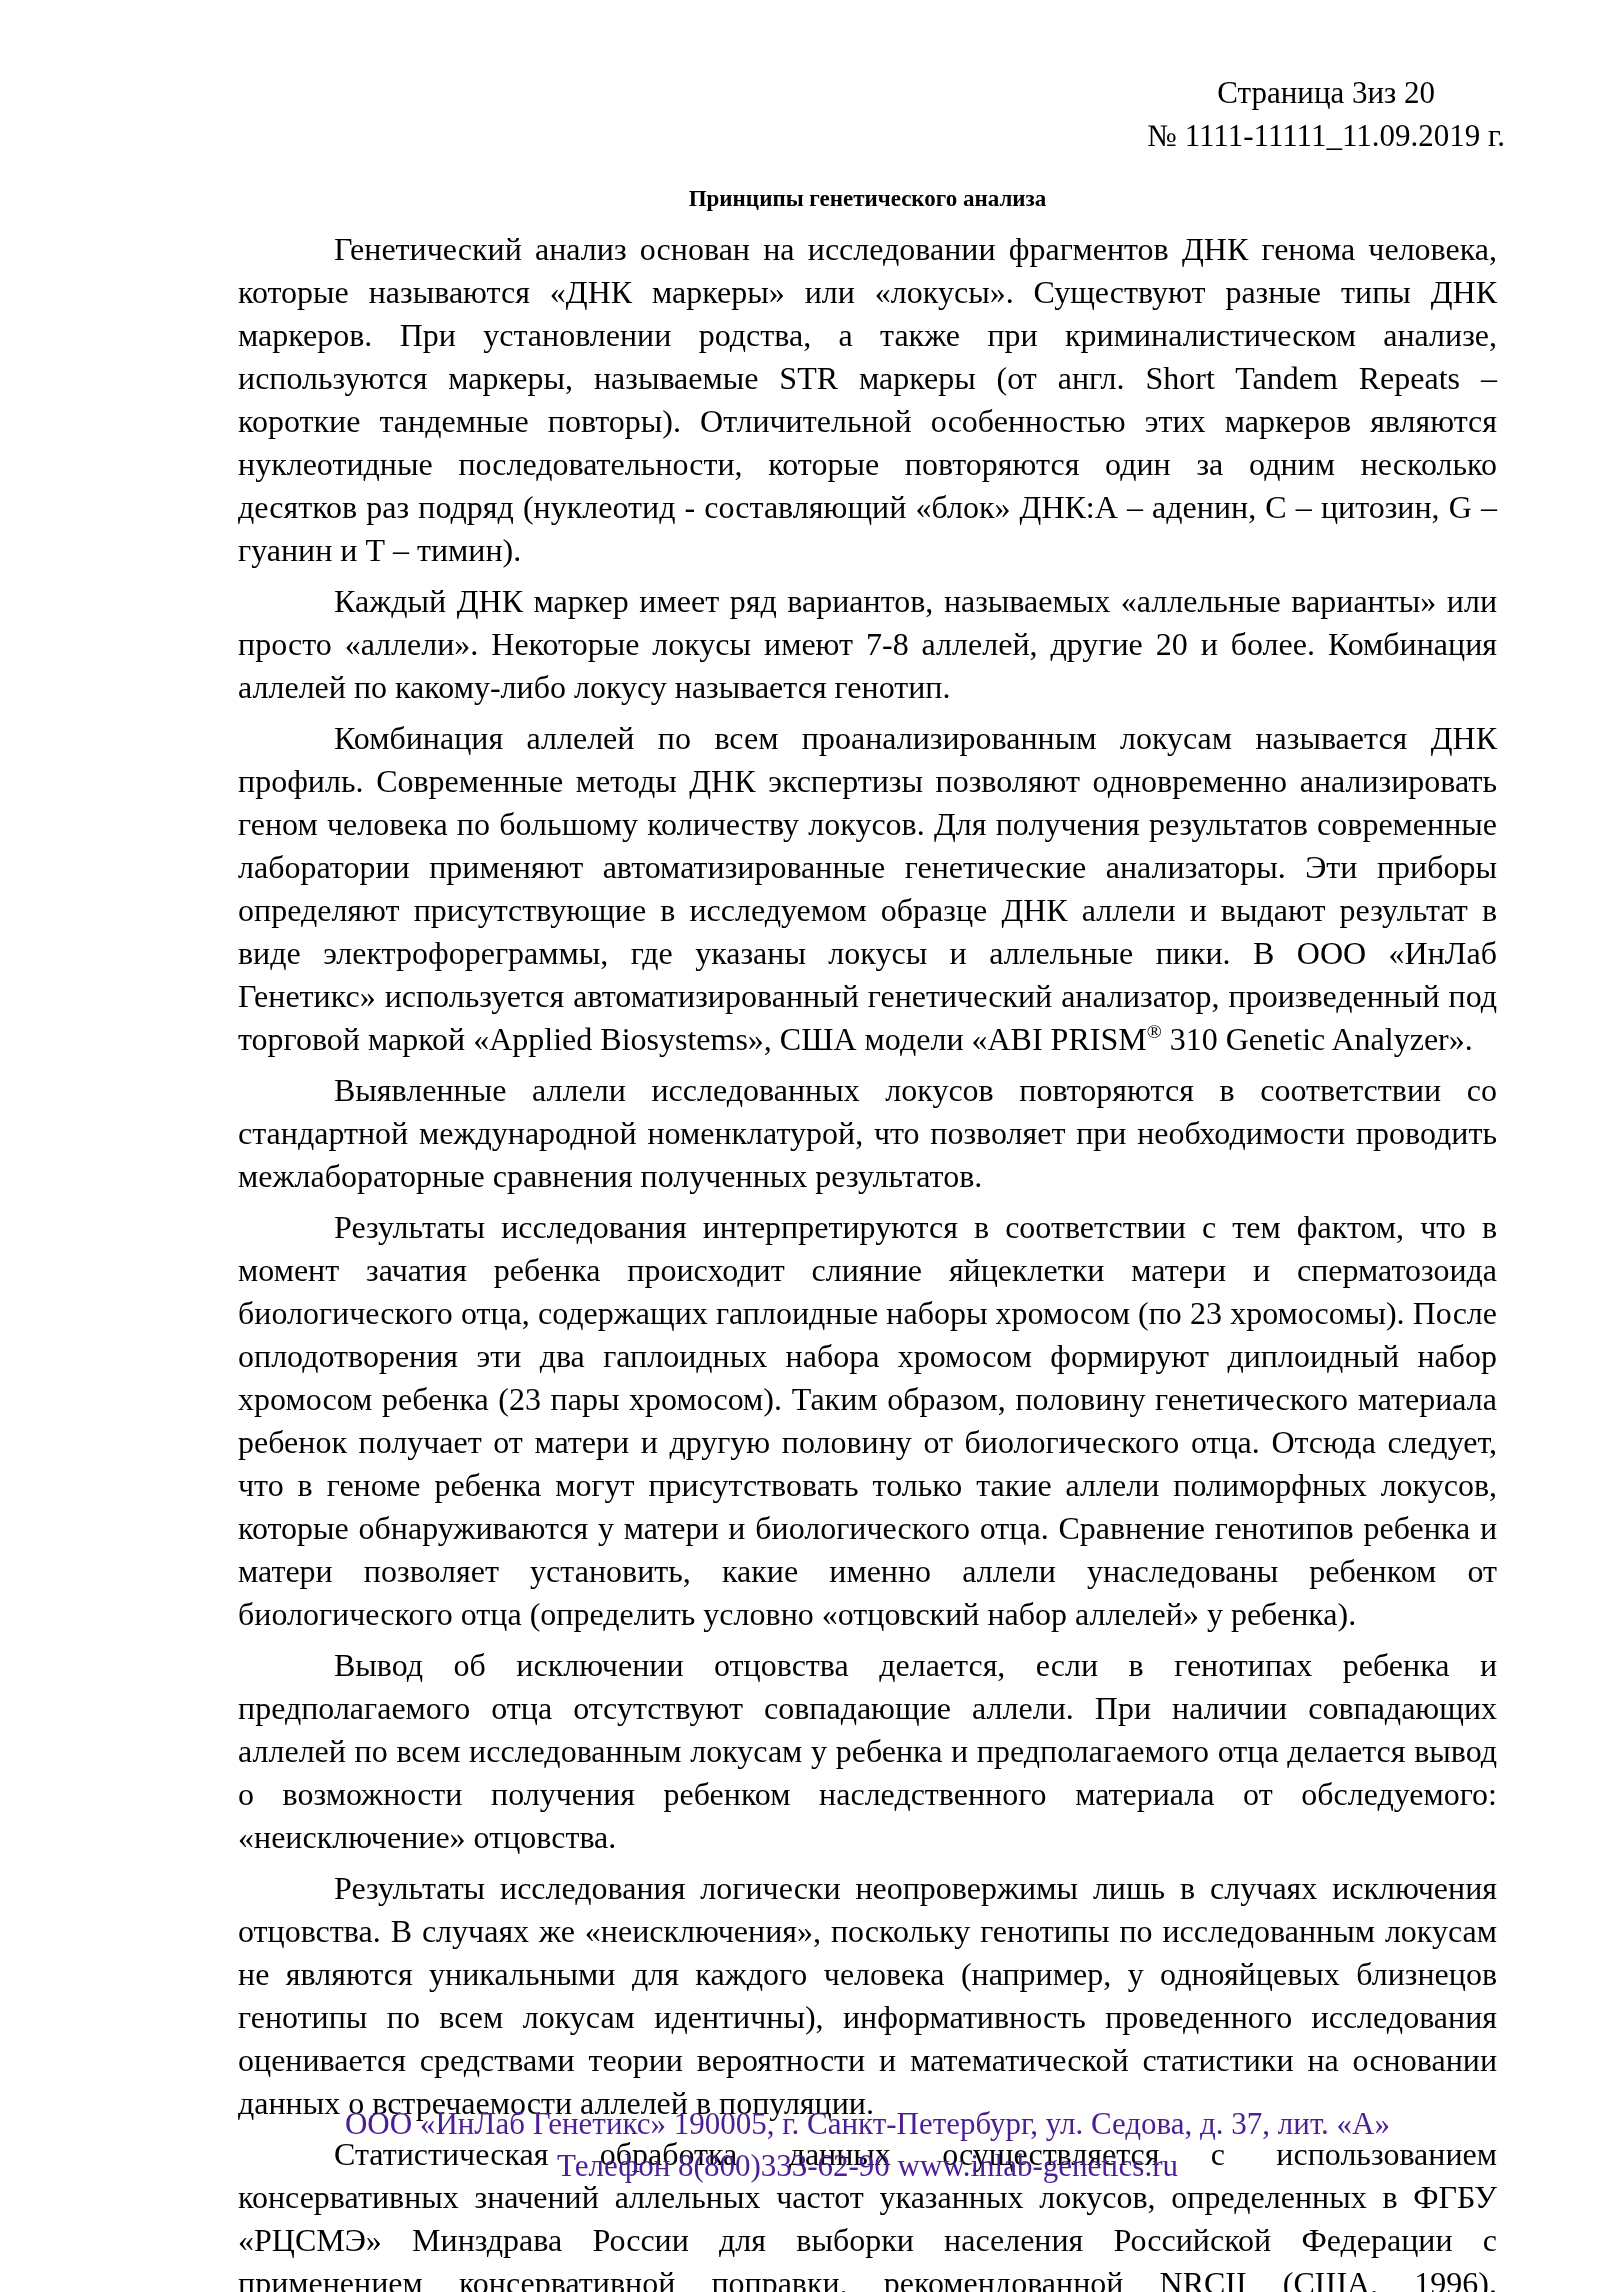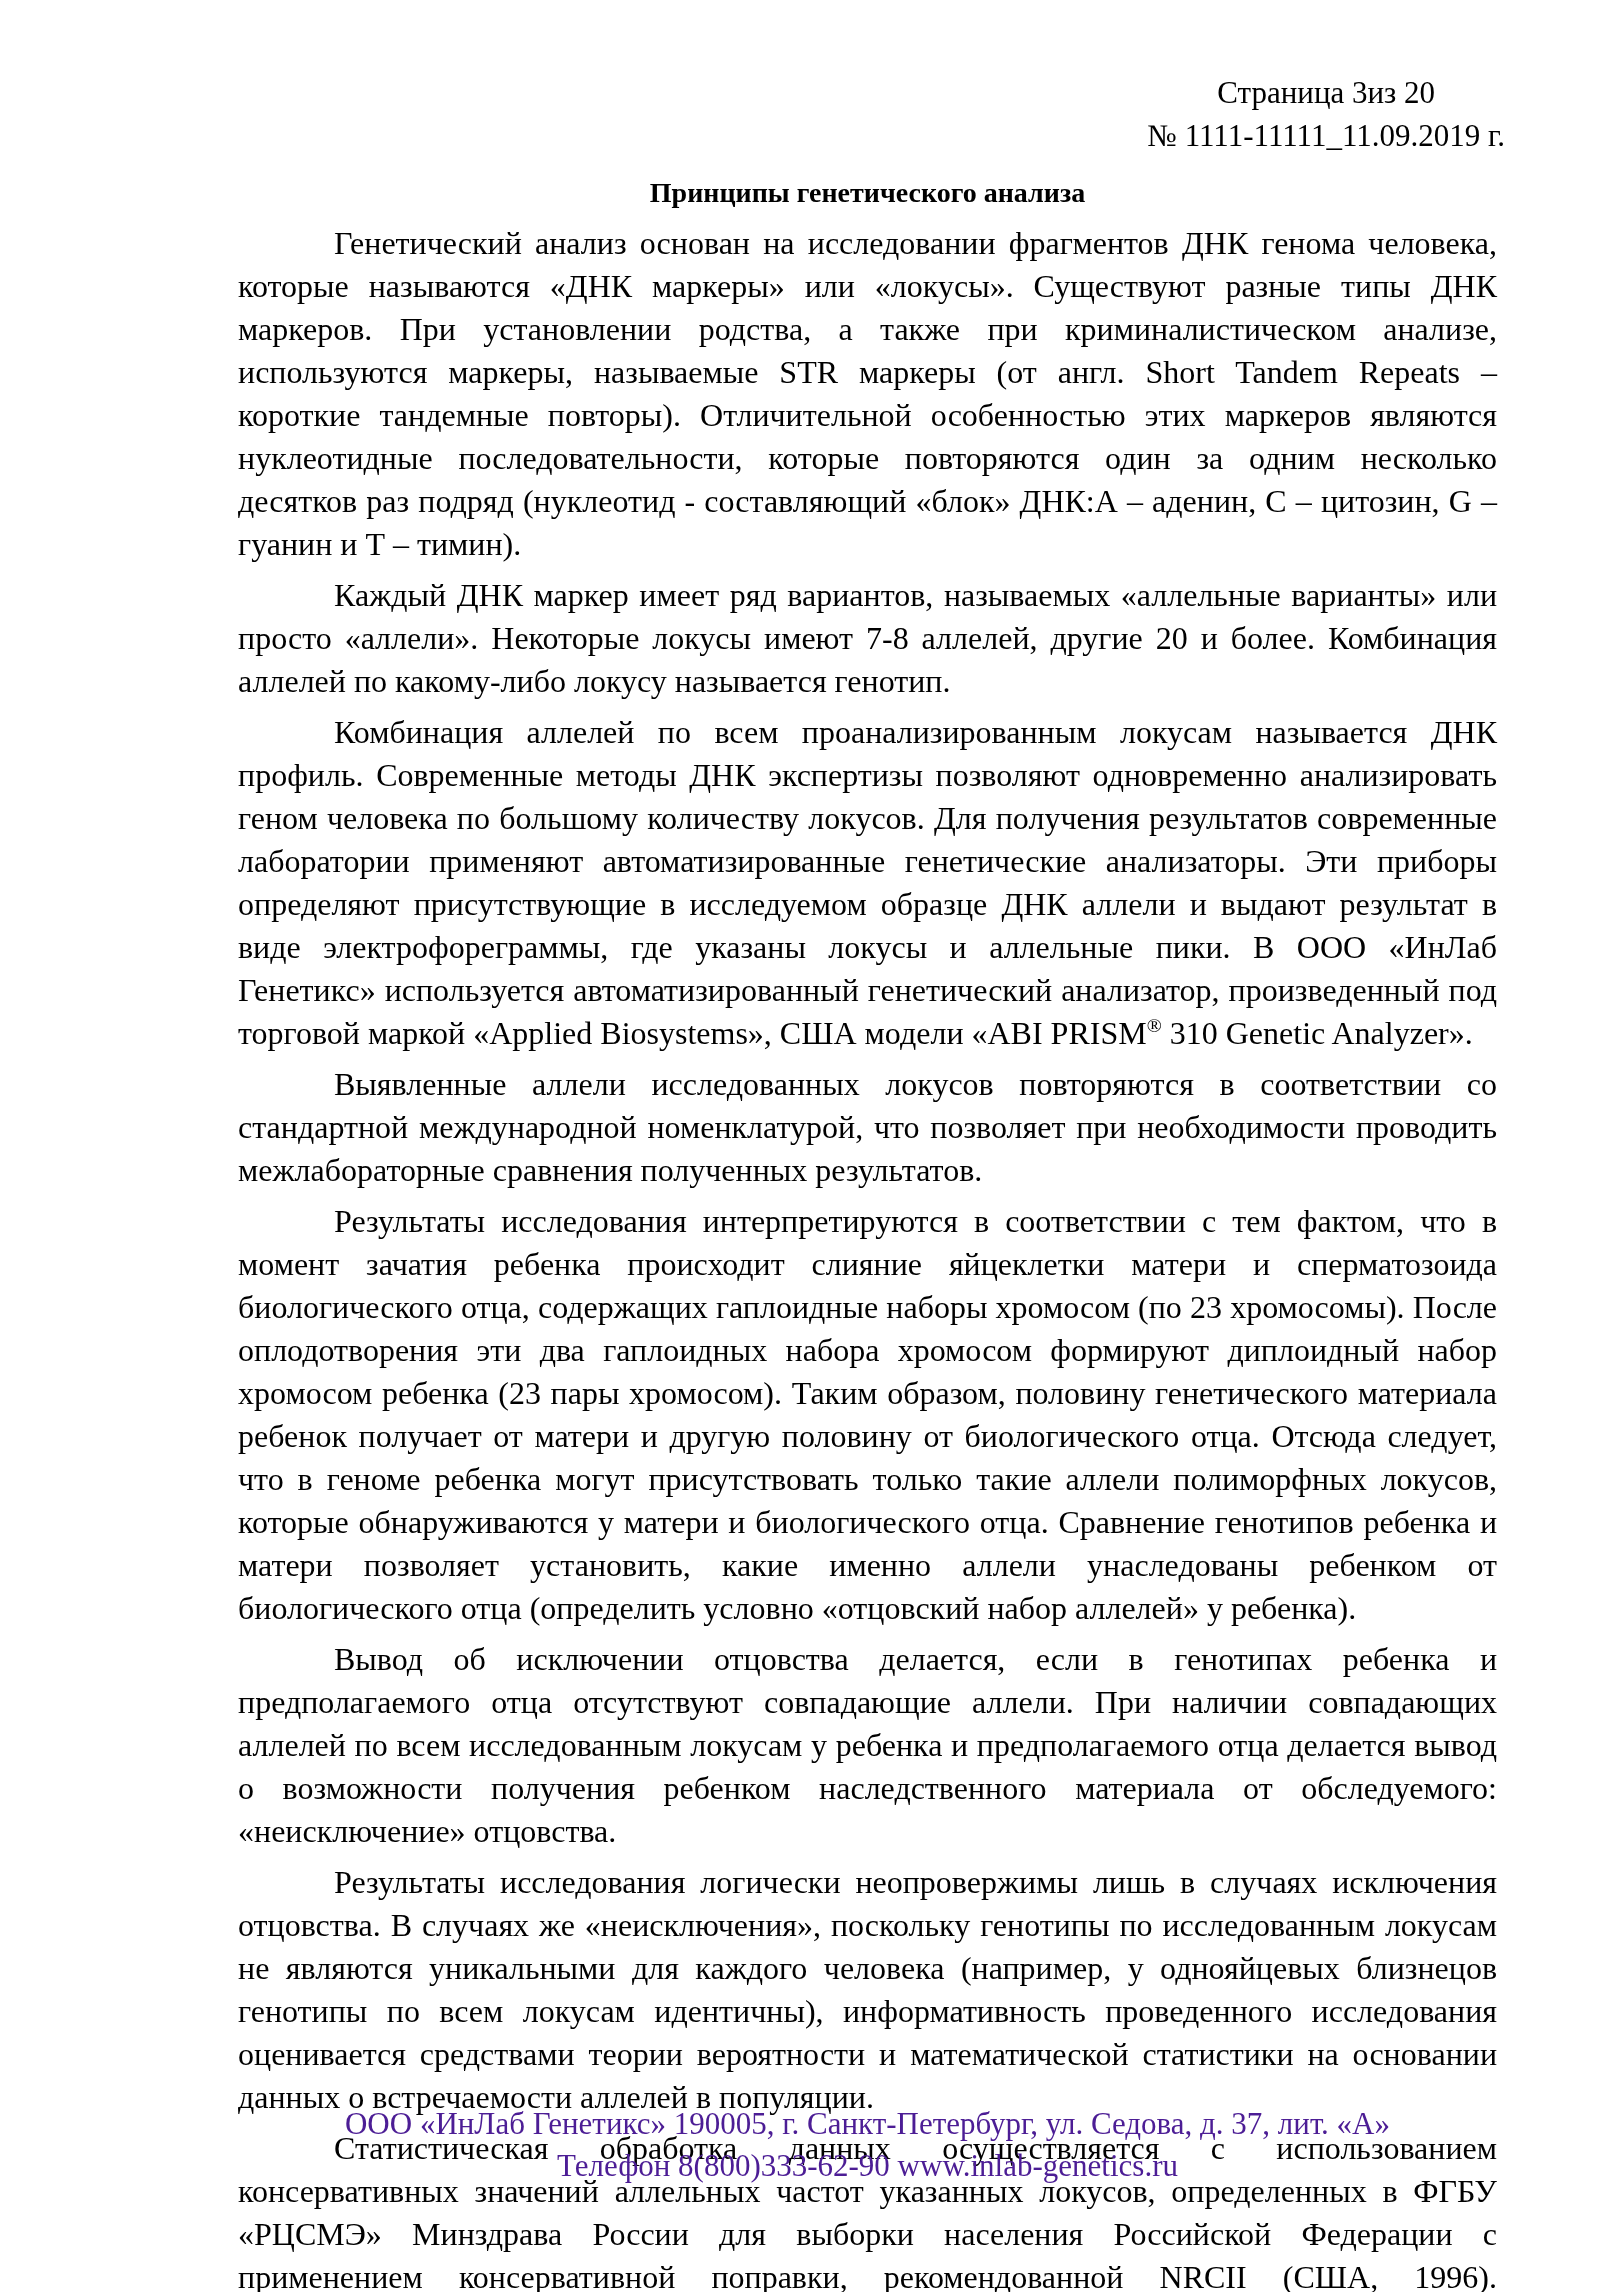--- a/index.html
+++ b/index.html
@@ -27,22 +27,22 @@
   }
   .content {
     position: absolute;
     left: 230px;
     top: 169px;
     width: 1275px;
     font-size: 32px;
     line-height: 43px;
   }
   .title {
-    margin: 2px;
-    font-size: 28px;
+    margin: 8px;
+    font-size: 23px;
     line-height: 43px;
     font-weight: bold;
     text-align: center;
   }
   .para {
     margin: 8px;
     text-align: justify;
     text-indent: 96px;
   }
   .para sup {

